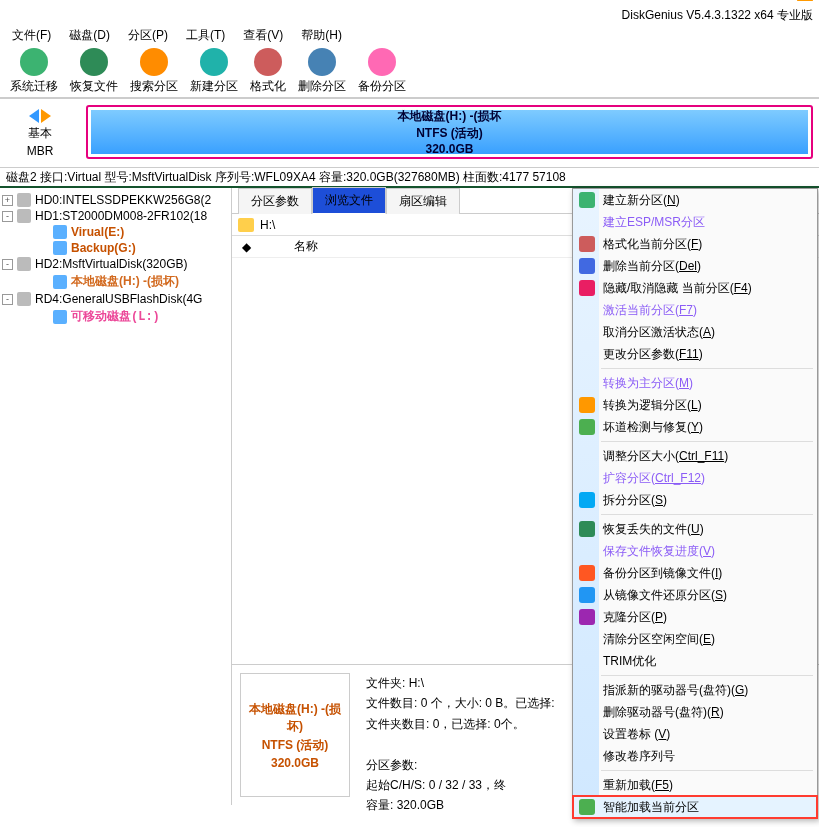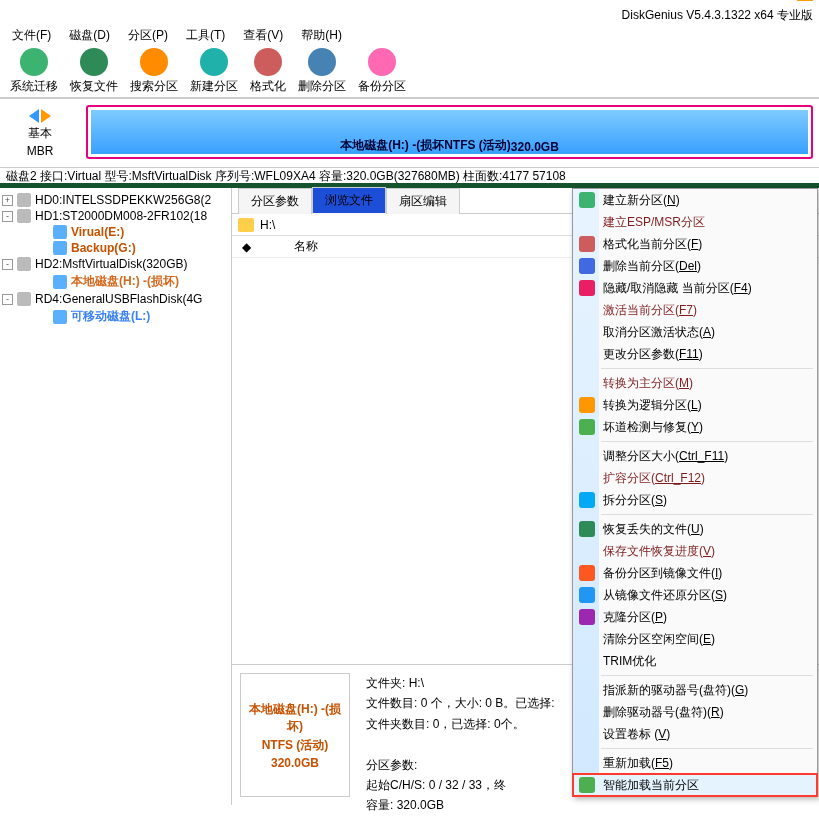--- a/index.html
+++ b/index.html
@@ -13,45 +13,45 @@
 .tb-btn { display:flex; flex-direction:column; align-items:center; justify-content:center; padding:2px 6px; cursor:pointer; gap:2px;}
 .tb-btn .ico { width:28px; height:28px; border-radius:50%; }
 .diskbar-wrap { display:flex; height:70px; border-top:1px solid #ccc; border-bottom:1px solid #ccc;}
 .diskbar-side { width:80px; display:flex; flex-direction:column; align-items:center; justify-content:center; gap:2px;}
 .diskbar-side .arrows { display:flex; gap:2px;}
 .arrow-l,.arrow-r{width:10px;height:14px;}
 .arrow-l{border-top:7px solid transparent;border-bottom:7px solid transparent;border-right:10px solid #39f;}
 .arrow-r{border-top:7px solid transparent;border-bottom:7px solid transparent;border-left:10px solid #f90;}
 .diskbar-main { flex:1; padding:6px; }
 .partition-strip { height:54px; border:2px solid #e6007e; border-radius:3px; padding:3px; }
-.partition-block { height:100%; background:linear-gradient(#7ecbff,#39a0ff); display:flex; flex-direction:row; align-items:flex-end; justify-content:center; color:#003; font-weight:bold; font-size:11px;}
-.statusline { height:20px; display:flex; align-items:flex-start; padding:0 6px; border-bottom:5px solid #14532d; gap:10px; overflow:hidden; white-space:nowrap;}
+.partition-block { height:100%; background:linear-gradient(#7ecbff,#39a0ff); display:flex; flex-direction:column; align-items:center; justify-content:center; color:#003; font-weight:bold; font-size:11px;}
+.statusline { height:20px; display:flex; align-items:flex-end; padding:0 6px; border-bottom:2px solid #14532d; gap:10px; overflow:hidden; white-space:nowrap;}
 .body-wrap { display:flex; height:calc(827px - 24px - 22px - 52px - 22px - 70px - 20px); }
 .tree-pane { width:232px; border-right:1px solid #ccc; overflow:auto; padding:4px 2px;}
 .tree-node { display:flex; align-items:center; gap:4px; padding:1px 0; white-space:nowrap;}
 .tree-node .exp { width:11px; height:11px; border:1px solid #999; display:inline-flex; align-items:center; justify-content:center; font-size:9px; line-height:1; color:#555; cursor:pointer;}
 .tree-node .hdd-ico{width:14px;height:14px;background:#bbb;border-radius:2px;display:inline-block;}
 .tree-node .part-ico{width:14px;height:14px;background:#5ab0ff;border-radius:2px;display:inline-block;}
 .tree-node.orange span.lbl{color:#c65100;font-weight:bold;}
-.tree-node.teal span.lbl{color:#3b82f6;font-weight:bold;}
+.tree-node.teal span.lbl{color:#ec4899;font-weight:bold;font-family:Liberation Mono, monospace;}
 .tree-node.orange2 span.lbl{color:#d2691e;font-weight:bold;} .indent2{padding-left:36px;}
 .right-pane { flex:1; display:flex; flex-direction:column; position:relative;}
 .tabstrip { height:26px; display:flex; align-items:flex-end; border-bottom:1px solid #ccc; padding-left:6px; gap:0;}
 .tab { padding:4px 12px; border:1px solid #ccc; border-bottom:none; background:#f5f5f5; cursor:pointer; position:relative; top:1px;}
 .tab.active { background:#1d4ed8; border-bottom:1px solid #fff;}
 .pathbar { height:22px; display:flex; align-items:center; border-bottom:1px solid #ddd; padding:0 6px; gap:6px;}
 .pathbar .folder-ico{width:16px;height:14px;background:#ffcf4b;border-radius:2px;}
 .file-head { height:22px; display:flex; align-items:center; border-bottom:1px solid #eee; padding:0 10px; gap:40px;}
 .file-area { flex:1; background:#fff; overflow:auto; border-bottom:1px solid #ccc;}
 .bottom-summary { height:140px; display:flex; padding:8px; gap:16px;}
 .summary-card { width:110px; border:1px solid #ccc; display:flex; flex-direction:column; align-items:center; justify-content:center; text-align:center; padding:6px; color:#c65100; font-weight:bold; gap:2px;}
 .summary-text { flex:1; font-size:12px; line-height:1.7;}
 .ctx-menu { position:absolute; top:0; right:1px; width:246px; background:#fafafa; border:1px solid #999; box-shadow:2px 2px 6px rgba(0,0,0,.3); z-index:50;}
 .ctx-item { display:flex; align-items:center; height:22px; padding:0 10px 0 30px; position:relative; cursor:pointer;}
-.ctx-item.disabled { color:#7f1d1d; cursor:default;}
+.ctx-item.disabled { color:#8b5cf6; cursor:default;}
 .ctx-item .mi{position:absolute;left:6px;top:3px;width:16px;height:16px;border-radius:3px;}
 .ctx-sep { height:1px; background:#ddd; margin:3px 4px 3px 28px;}
 .ctx-sidebar{position:absolute;left:0;top:0;bottom:0;width:26px;background:linear-gradient(#e8f4ff,#d0e8ff);}
 .ctx-item.highlight { outline:2px solid #ff3b30; outline-offset:-1px; background:#e5f3ff;}
 .ctx-item .arr{margin-left:auto;}
 .u{text-decoration:underline;}
 </style>
 </head>
 <body>
 
@@ -226,18 +226,19 @@
         <div class="ctx-item disabled">保存文件恢复进度(<span class="u">V</span>)</div>
         <div class="ctx-item"><span class="mi" style="background: rgb(255, 87, 34);"></span>备份分区到镜像文件(<span class="u">I</span>)</div>
         <div class="ctx-item"><span class="mi" style="background: rgb(33, 150, 243);"></span>从镜像文件还原分区(<span class="u">S</span>)</div>
         <div class="ctx-item"><span class="mi" style="background: rgb(156, 39, 176);"></span>克隆分区(<span class="u">P</span>)</div>
         <div class="ctx-item">清除分区空闲空间(<span class="u">E</span>)</div>
         <div class="ctx-item">TRIM优化</div>
         <div class="ctx-sep"></div>
         <div class="ctx-item">指派新的驱动器号(盘符)(<span class="u">G</span>)</div>
         <div class="ctx-item">删除驱动器号(盘符)(<span class="u">R</span>)</div>
         <div class="ctx-item">设置卷标 (<span class="u">V</span>)</div>
+        <div class="ctx-item">修改卷序列号</div>
         <div class="ctx-sep"></div>
         <div class="ctx-item">重新加载(<span class="u">F5</span>)</div>
         <div class="ctx-item highlight"><span class="mi" style="background: rgb(76, 175, 80);"></span>智能加载当前分区</div>
       </div>
   </div>
 </div>
 
 </body></html>

